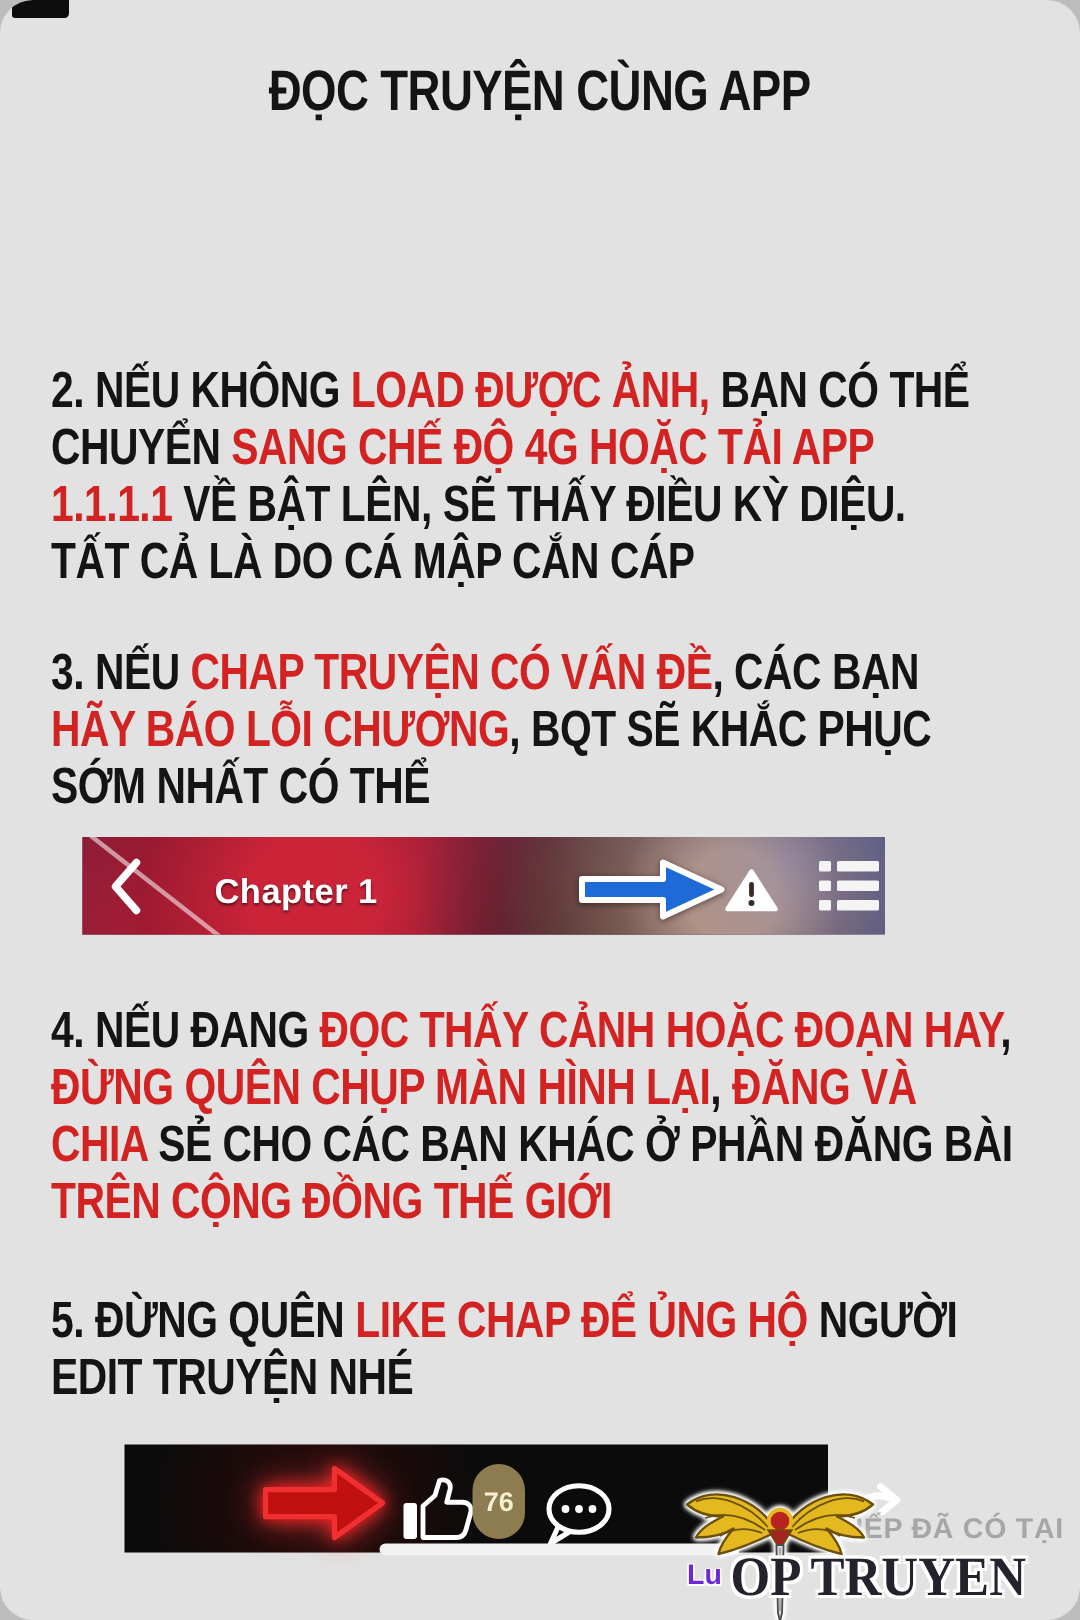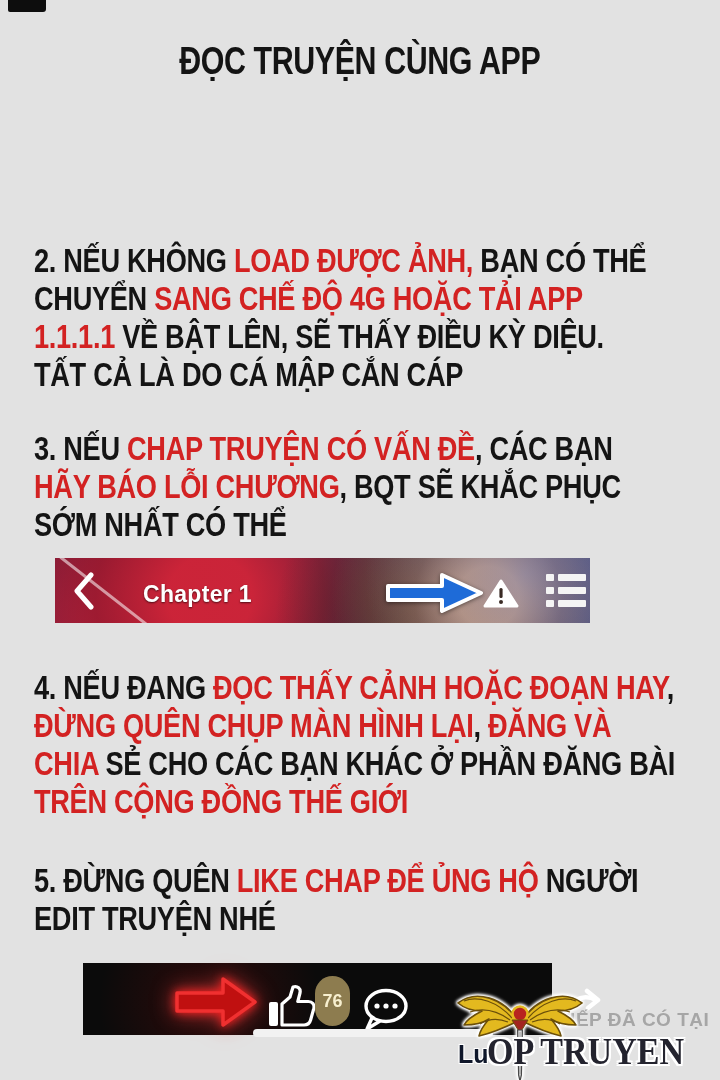--- a/index.html
+++ b/index.html
@@ -1,18 +1,18 @@
 <!DOCTYPE html>
 <html><head>
 <meta charset="utf-8">
 <style>
   html,body{margin:0;padding:0;}
   body{width:720px;height:1080px;overflow:hidden;background:#bdbdbd;}
   .screen{position:relative;width:720px;height:1080px;background:#e2e2e2;overflow:hidden;
-          font-family:"Liberation Sans","DejaVu Sans",sans-serif;}
+          font-family:"Liberation Sans","DejaVu Sans",sans-serif;border-radius:22px;}
   .corner-mark{position:absolute;left:8px;top:0;width:38px;height:12px;background:#0d0d0d;border-radius:0 0 3px 2px;}
 
   
   .title{position:absolute;left:0;top:40px;width:720px;text-align:center;}
   .title .tx{display:inline-block;transform:scaleX(.80);transform-origin:50% 0;
              font-size:38px;line-height:42px;font-weight:700;color:#141414;letter-spacing:-.5px;white-space:nowrap;}
   .para{position:absolute;left:34px;}
   .ln{white-space:nowrap;height:38px;font-size:34px;line-height:38px;font-weight:700;color:#141414;
       letter-spacing:-.4px;transform:scaleX(.80);transform-origin:0 0;}
   .red{color:#d32222;}
@@ -49,21 +49,21 @@
   .pill{position:absolute;left:232px;top:13px;width:35px;height:50px;border-radius:18px;background:#8d7c4f;
     display:flex;align-items:center;justify-content:center;}
   .pill span{font-size:18px;font-weight:700;color:#f7efcf;}
   .bubble{position:absolute;left:278px;top:25px;}
   .next-arrow{position:absolute;left:480px;top:22px;}
   .strip{position:absolute;left:170px;top:66px;width:240px;height:8px;background:#f2f2f2;border-radius:4px;}
 
   
   .wm-note{position:absolute;left:558px;top:1009px;z-index:2;font-size:19px;font-weight:700;color:#a6a6a6;
     letter-spacing:.5px;white-space:nowrap;}
-  .wm-blue{position:absolute;left:458px;top:1040px;z-index:3;font-size:25px;font-weight:700;color:#0f172a;
+  .wm-blue{position:absolute;left:458px;top:1040px;z-index:3;font-size:19px;font-weight:700;color:#6d28d9;
     text-shadow:-1px -1px 0 #fff,1px -1px 0 #fff,-1px 1px 0 #fff,1px 1px 0 #fff;}
   .wm-wings{position:absolute;left:452px;top:988px;z-index:4;
     filter:drop-shadow(0 0 1.5px #fff) drop-shadow(0 0 1.5px #fff) drop-shadow(0 0 1px #fff);}
   .wm-brand{position:absolute;left:487px;top:1030px;z-index:5;font-family:"Liberation Serif","DejaVu Serif",serif;
     font-size:37px;font-weight:700;color:#23232e;white-space:nowrap;transform:scaleX(.92);transform-origin:0 0;
     text-shadow:-2px -2px 0 #fff,2px -2px 0 #fff,-2px 2px 0 #fff,2px 2px 0 #fff,0 -2px 0 #fff,0 2px 0 #fff,-2px 0 0 #fff,2px 0 0 #fff,0 0 3px #fff;}
 </style>
 </head>
 <body>
 

